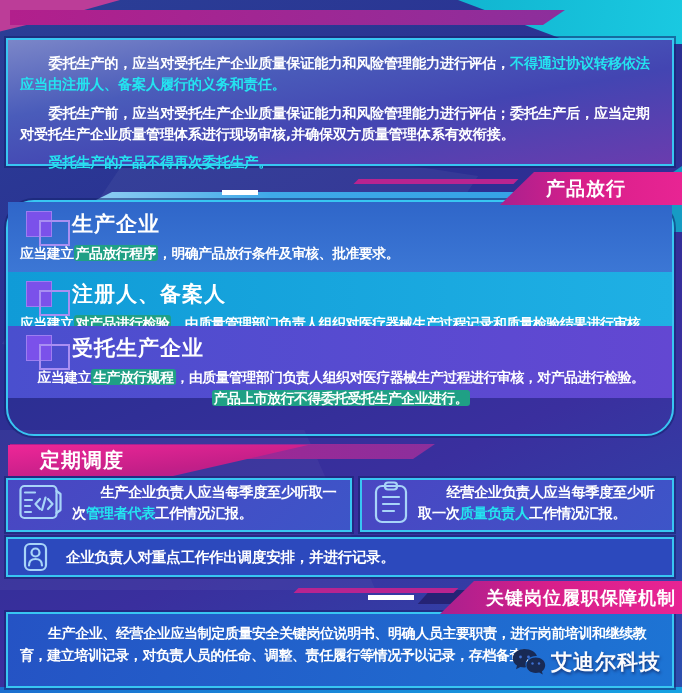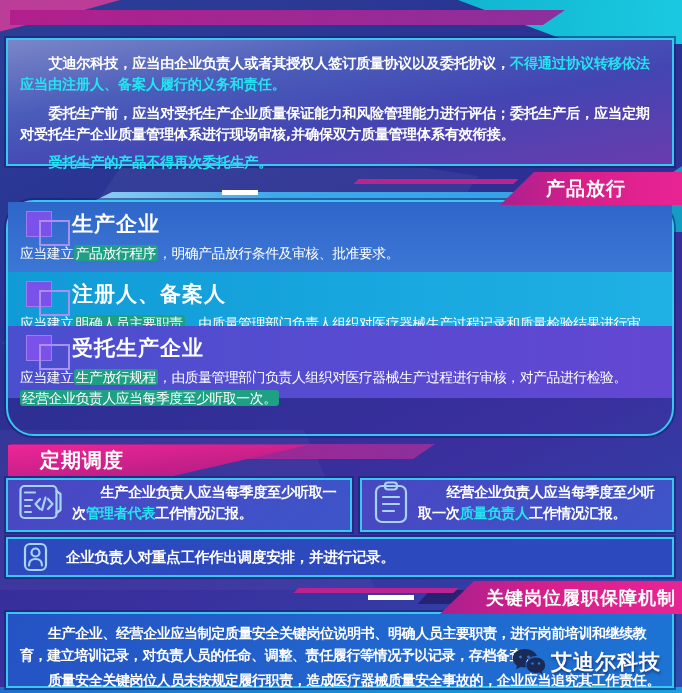--- a/index.html
+++ b/index.html
@@ -51,27 +51,27 @@
   .intro-panel{top:38px;height:128px;
     background:linear-gradient(170deg,#7b86c8 0%,#4a5cba 32%,#4345b2 60%,#6a3cae 100%);
     padding:13px 12px 6px 12px;font-size:14.2px;font-weight:600;line-height:1.5;letter-spacing:-.2px;}
   .intro-panel p{margin:0 0 7px 0;}
   .indent{text-indent:2em;}
   .cyan{color:#24e3f0;}
   .release-panel{top:200px;height:236px;display:flex;flex-direction:column;border-radius:28px;}
   .sec{flex:0 0 auto;box-sizing:border-box;}
   .sec-a{height:70px;background:linear-gradient(180deg,#2f66c9,#3c77d5);}
   .sec-b{height:54px;background:linear-gradient(90deg,#109bd7,#1fb0e4);}
-  .sec-c{height:72px;background:linear-gradient(90deg,#4a4fce,#6347d2);}
+  .sec-c{height:72px;background:linear-gradient(90deg,#4a4fce,#6347d2);text-align:center;}
   .sec-head{display:flex;align-items:center;gap:20px;padding:8px 0 0 18px;position:relative;}
   .sec-head h3{margin:0;font-size:21px;font-weight:bold;color:#fff;position:relative;z-index:1;letter-spacing:1px;}
   .marker{width:24px;height:24px;background:#7b51ea;border:1px solid #9d7ef0;
     display:inline-block;position:relative;flex:0 0 auto;}
   .marker i{position:absolute;left:12px;top:8px;width:27px;height:22px;border:2px solid #a98ff2;display:block;}
-  .sec-body{margin:5px 0 0 0;padding:0 10px 0 12px;font-size:13.8px;font-weight:400;
+  .sec-body{margin:5px 0 0 0;padding:0 10px 0 12px;font-size:13.8px;font-weight:700;
     line-height:1.5;letter-spacing:-.4px;}
   .hl{background:#1fa085;border-radius:3px;padding:0 2px;}
   
   .cards-row{position:absolute;left:6px;top:478px;width:668px;display:flex;gap:8px;z-index:1;}
   .card{border:2px solid #38c6f2;box-sizing:border-box;height:54px;
     background:linear-gradient(135deg,#4a46c2,#3d55c8);
     display:flex;align-items:center;gap:8px;padding:3px 6px 8px 10px;color:#fff;
     box-shadow:0 0 0 2px rgba(18,34,110,.55);}
   .card1{width:346px;}
   .card2{flex:1;}
@@ -103,21 +103,21 @@
   <div class="deco deco-teal-mid"></div>
   <div class="deco beam1"></div>
   <div class="deco beam2"></div>
   <div class="deco deco-bottom"></div>
 
   <div class="banner-l" style="top:9px;width:560px;">
     <div class="tail" style="width:555px;"></div>
   </div>
 
   <section class="panel intro-panel">
-    <p class="indent"><span>艾迪尔科技，应当由企业负责人或者其授权人签订质量协议以及委托协议，</span><span class="cyan">不得通过协议转移依法应当由注册人、备案人履行的义务和责任。</span></p>
+    <p class="indent"><span>委托生产的，应当对受托生产企业质量保证能力和风险管理能力进行评估，</span><span class="cyan">不得通过协议转移依法应当由注册人、备案人履行的义务和责任。</span></p>
     <p class="indent">委托生产前，应当对受托生产企业质量保证能力和风险管理能力进行评估；委托生产后，应当定期对受托生产企业质量管理体系进行现场审核,并确保双方质量管理体系有效衔接。</p>
     <p class="indent cyan">受托生产的产品不得再次委托生产。</p>
   </section>
 
   <div class="lip"></div>
   <div class="dash dash1"></div>
   <div class="banner-r" style="top:172px;width:182px;">
     <div class="tail"></div>
     <div class="face">
       <span>产品放行</span>
@@ -134,30 +134,30 @@
       </div>
       <p class="sec-body"><span>应当建立</span><span class="hl">产品放行程序</span><span>，明确产品放行条件及审核、批准要求。</span></p>
     </div>
     <div class="sec sec-b">
       <div class="sec-head">
         <span class="marker">
             <i></i>
           </span>
         <h3>注册人、备案人</h3>
       </div>
-      <p class="sec-body"><span>应当建立</span><span class="hl">明确人员主要职责</span><span>，由质量管理部门负责人组织对医疗器械生产过程记录和质量检验结果进行审核。</span></p>
+      <p class="sec-body"><span>应当建立</span><span class="hl">对产品进行检验</span><span>，由质量管理部门负责人组织对医疗器械生产过程记录和质量检验结果进行审核。</span></p>
     </div>
     <div class="sec sec-c">
       <div class="sec-head">
         <span class="marker">
             <i></i>
           </span>
         <h3>受托生产企业</h3>
       </div>
-      <p class="sec-body"><span>应当建立</span><span class="hl">生产放行规程</span><span>，由质量管理部门负责人组织对医疗器械生产过程进行审核，对产品进行检验。</span><br><span class="hl">经营企业负责人应当每季度至少听取一次。</span></p>
+      <p class="sec-body"><span>应当建立</span><span class="hl">生产放行规程</span><span>，由质量管理部门负责人组织对医疗器械生产过程进行审核，对产品进行检验。</span><br><span class="hl">产品上市放行不得委托受托生产企业进行。</span></p>
     </div>
   </section>
 
   <div class="banner-l" style="top:443px;width:430px;">
     <div class="tail" style="width:425px;"></div>
     <div class="face" style="width:300px;clip-path:polygon(0 0,100% 0,55% 100%,0 100%);padding-left:32px;">
       <span>定期调度</span>
     </div>
   </div>
 
@@ -201,21 +201,20 @@
   <div class="beam-kp"></div>
   <div class="banner-r" style="top:581px;width:242px;">
     <div class="tail"></div>
     <div class="face">
       <span style="font-size:18px;">关键岗位履职保障机制</span>
     </div>
   </div>
 
   <section class="panel bottom-panel">
     <p class="indent">生产企业、经营企业应当制定质量安全关键岗位说明书、明确人员主要职责，进行岗前培训和继续教育，建立培训记录，对负责人员的任命、调整、责任履行等情况予以记录，存档备查。</p>
-    <p class="indent">质量安全关键岗位人员未按规定履行职责，造成医疗器械质量安全事故的，企业应当追究其工作责任。</p>
   </section>
 
   <div class="watermark">
     <svg class="wechat" width="34" height="28" viewBox="0 0 34 28">
       <path d="M12.5 1 C5.8 1 .8 5.2 .8 10.4 c0 3 1.7 5.5 4.2 7.2 L4 21.2 l4.3-2.3 c1.3.3 2.7.5 4.2.5 .5 0 1 0 1.5-.1 -.3-.9-.5-1.8-.5-2.8 0-4.8 4.6-8.6 10.2-8.6 .4 0 .8 0 1.2.1 C23.8 4 18.7 1 12.5 1 Z"></path>
       <path d="M23.8 9.6 c-5.2 0-9.4 3.4-9.4 7.7 0 4.3 4.2 7.7 9.4 7.7 1.2 0 2.4-.2 3.4-.5 l3.6 1.9 -.9-3 c2.1-1.4 3.3-3.6 3.3-6.1 0-4.3-4.2-7.7-9.4-7.7 Z"></path>
       <circle cx="8.5" cy="9" r="1.4"></circle>
       <circle cx="16.5" cy="9" r="1.4"></circle>
       <circle cx="20.5" cy="15.5" r="1.2"></circle>
       <circle cx="27" cy="15.5" r="1.2"></circle>

